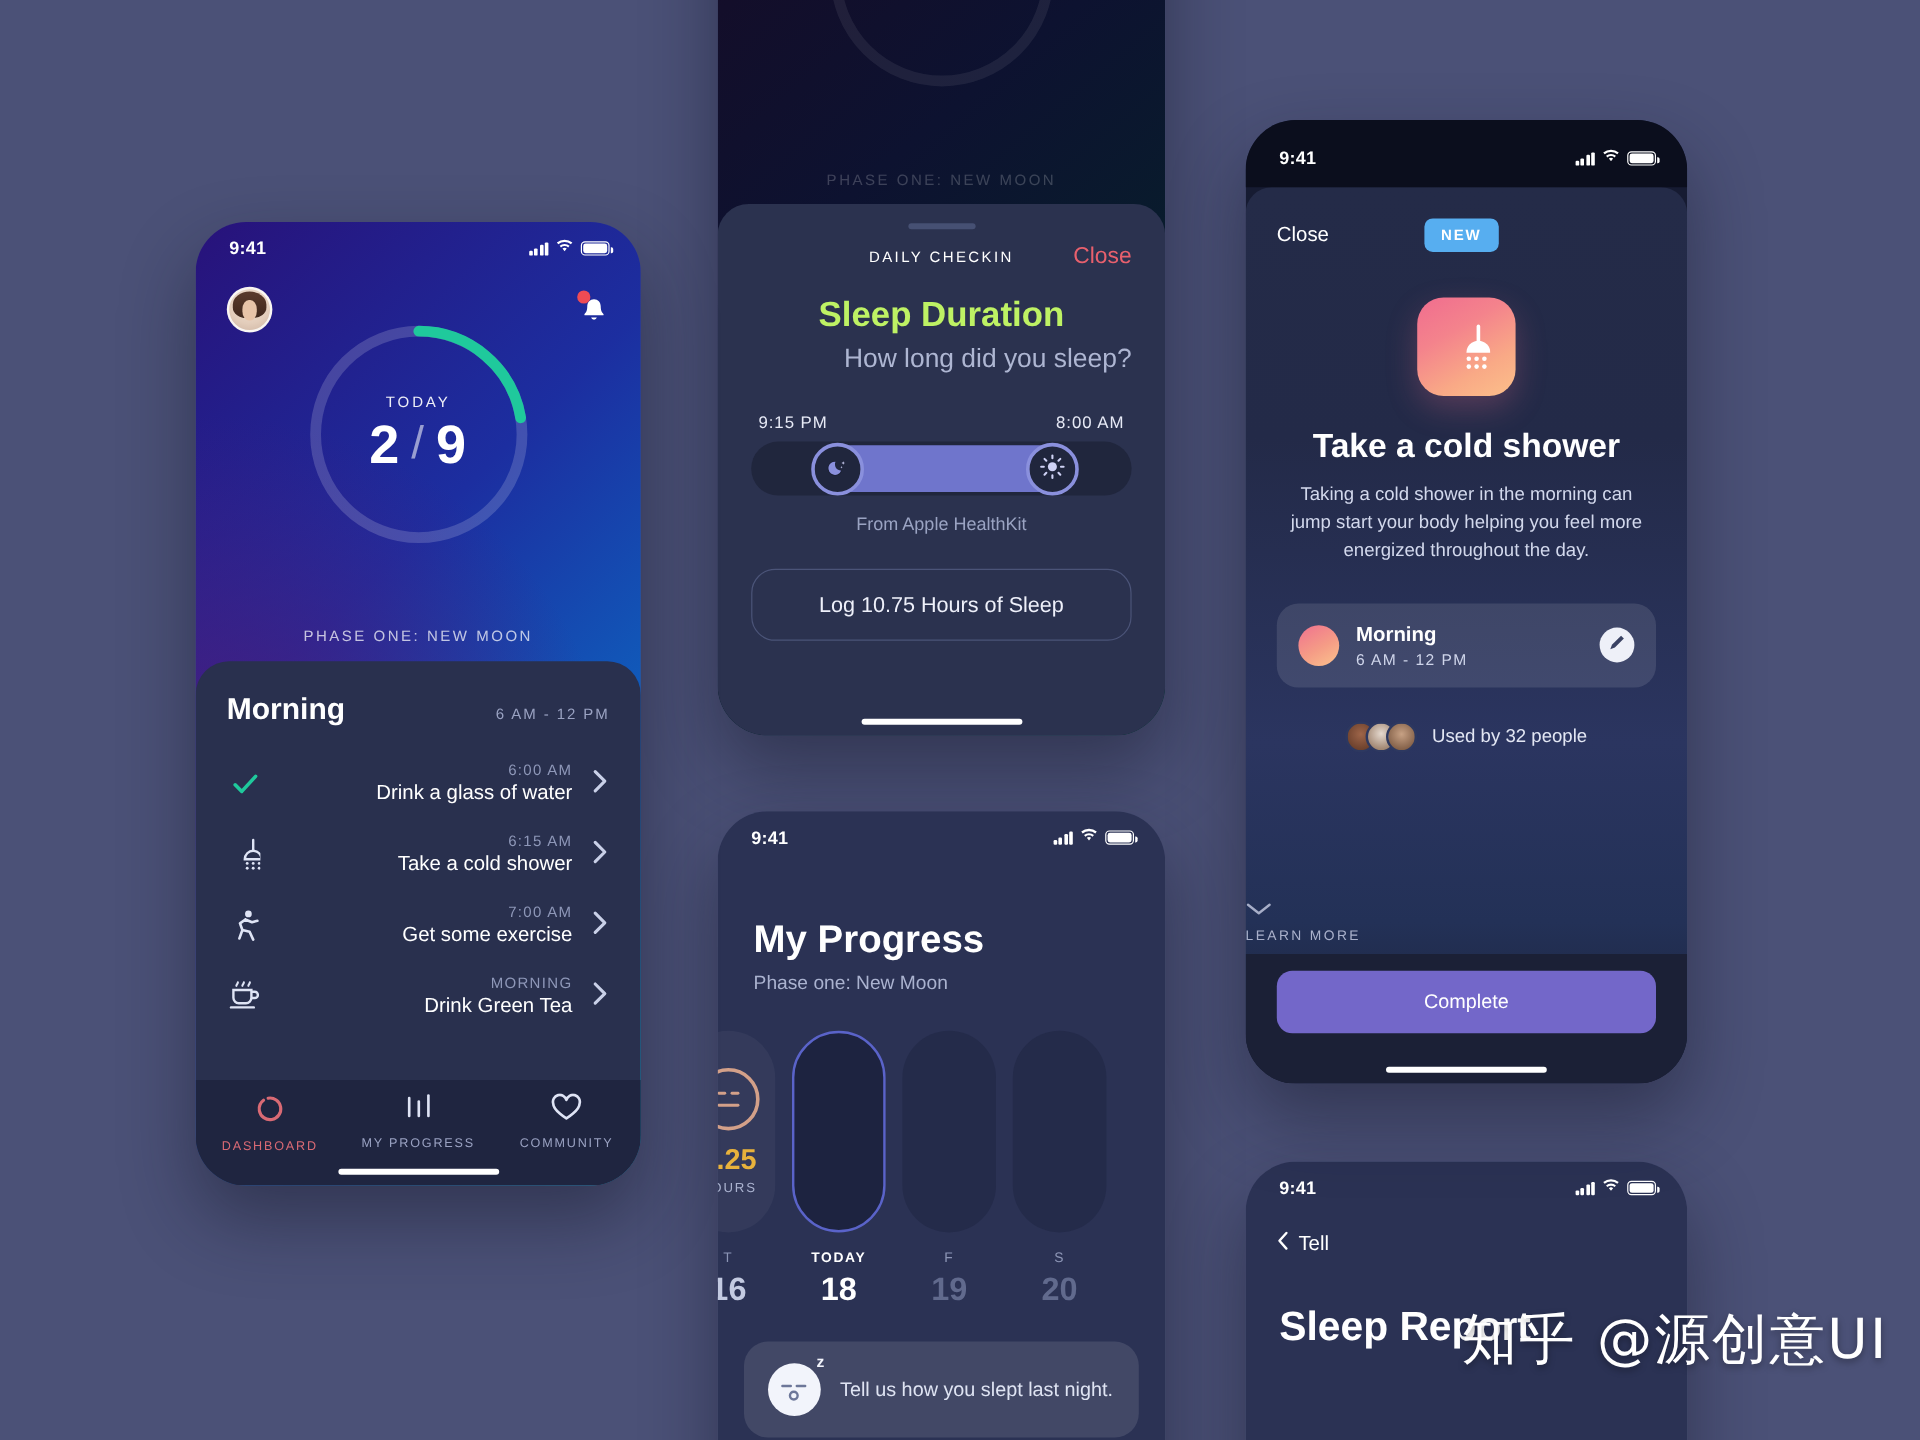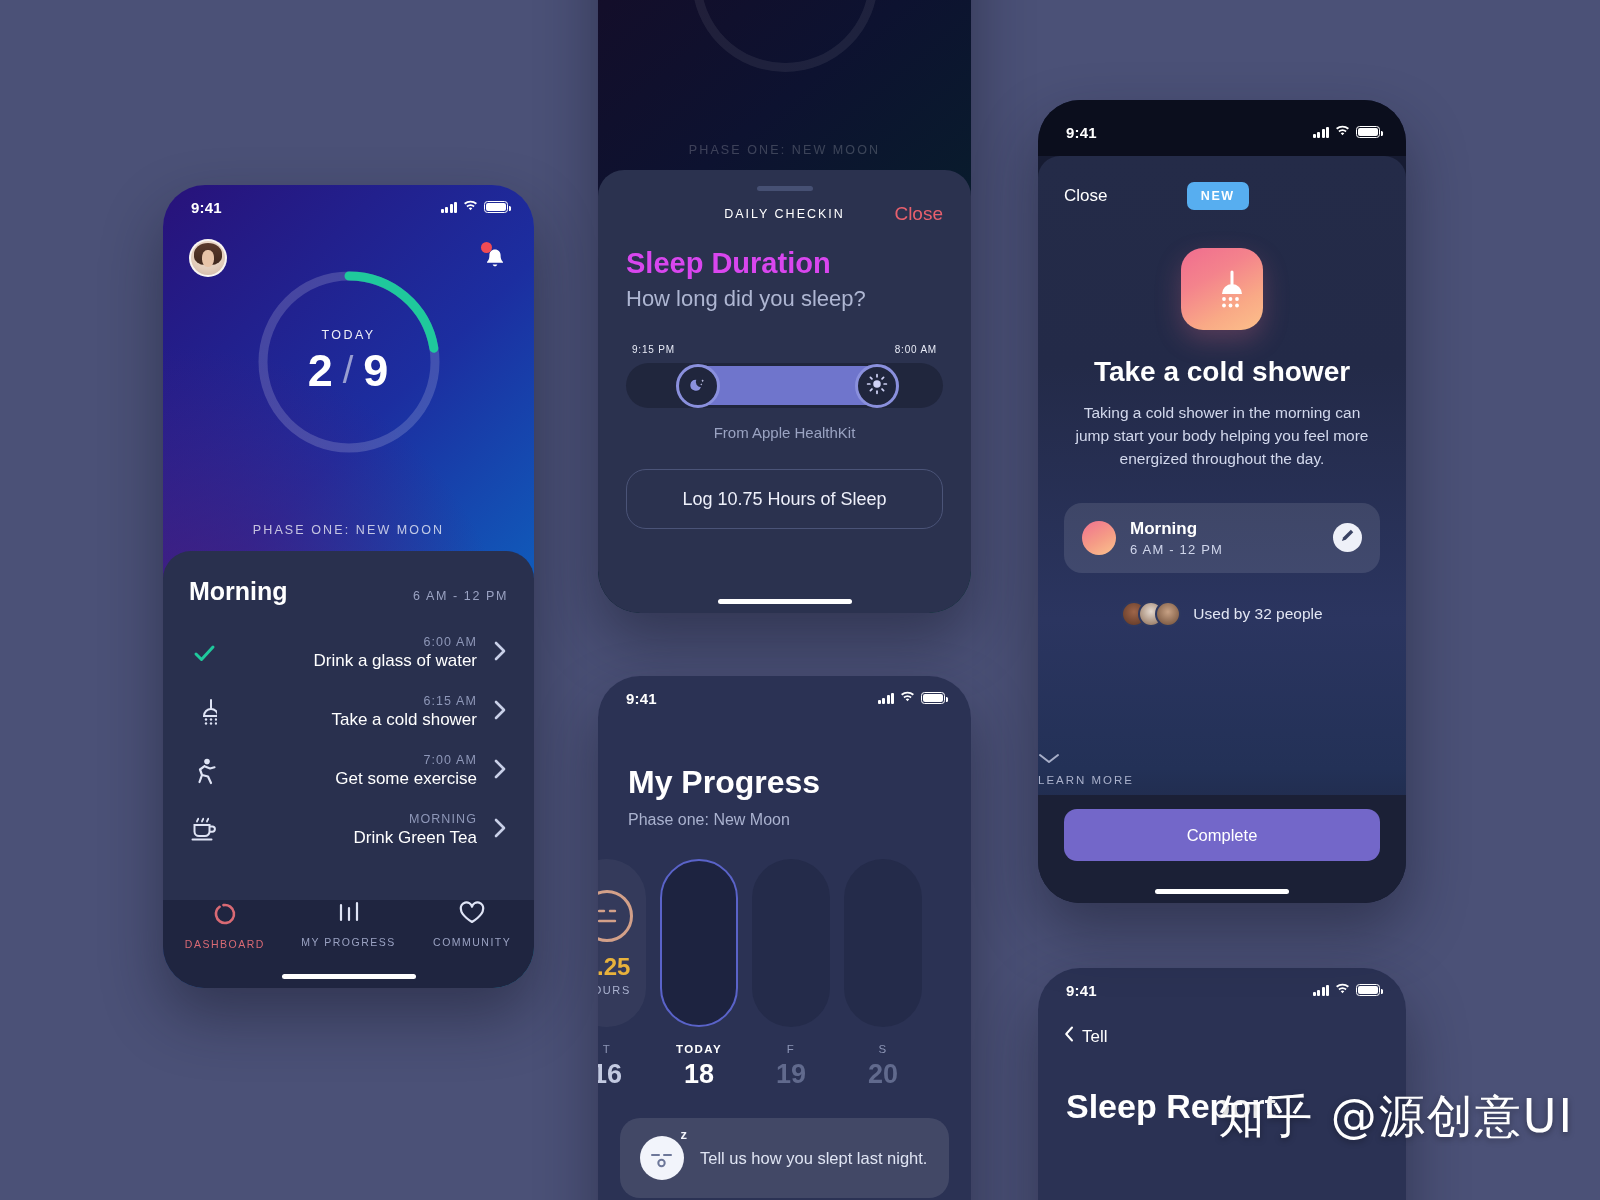--- a/index.html
+++ b/index.html
@@ -123,21 +123,21 @@
   }
   .habit-txt { flex:1; }
   .habit-time {
     font-size:12.5px; letter-spacing:1.1px; color:#8e97b8; margin-bottom:2px;
   }
   .habit-name { font-size:17px; color:#fff; }
   .chev { color:#c9d0e8; }
 
   .tabbar {
     position:absolute; left:0; right:0; bottom:0; height:88px;
-    background:#1f2540; display:flex; padding-top:1px;
+    background:#1f2540; display:flex; padding-top:11px;
   }
   .tab { flex:1; display:flex; flex-direction:column; align-items:center; gap:7px; }
   .tab-label { font-size:10.5px; letter-spacing:1.5px; color:#9aa2c2; }
   .tab.active .tab-label { color:#d96a74; }
 
   
   #phone2 { left: 598px; top: -232px; width: 373px; height: 845px; }
   #phone2 .screen {
     background: linear-gradient(140deg,#190a24 0%,#0d1230 42%,#071f2b 72%,#04312f 100%);
   }
@@ -158,28 +158,28 @@
   .grabber {
     width:56px; height:5px; border-radius:3px; background:#465073;
     margin: 0 auto 16px auto;
   }
   .sheet-head { display:flex; align-items:center; justify-content:center; position:relative; }
   .sheet-kicker { font-size:12.5px; letter-spacing:2px; color:#fff; font-weight:500; }
   .sheet-close {
     position:absolute; right:0; top:-4px; font-size:19px; color:#e8606d;
   }
   .sheet-h1 {
-    margin-top:26px; text-align:left; font-size:29px; font-weight:bold; color:#d946ef;
+    margin-top:26px; text-align:center; font-size:29px; font-weight:bold; color:#bef264;
   }
   .sheet-h2 {
-    margin-top:6px; text-align:left; font-size:22px; color:#aeb6d2;
+    margin-top:6px; text-align:right; font-size:22px; color:#aeb6d2;
   }
   .slider-times {
     display:flex; justify-content:space-between; margin:32px 6px 8px 6px;
-    font-size:10px; letter-spacing:.8px; color:#e7eaf6;
+    font-size:14px; letter-spacing:.8px; color:#e7eaf6;
   }
   .slider-track {
     height:45px; border-radius:23px; background:#20263d; position:relative;
   }
   .slider-fill {
     position:absolute; left:52px; right:46px; top:3px; bottom:3px;
     border-radius:20px; background:#6f75cc;
   }
   .knob {
     position:absolute; top:1px; width:44px; height:44px; border-radius:50%;

